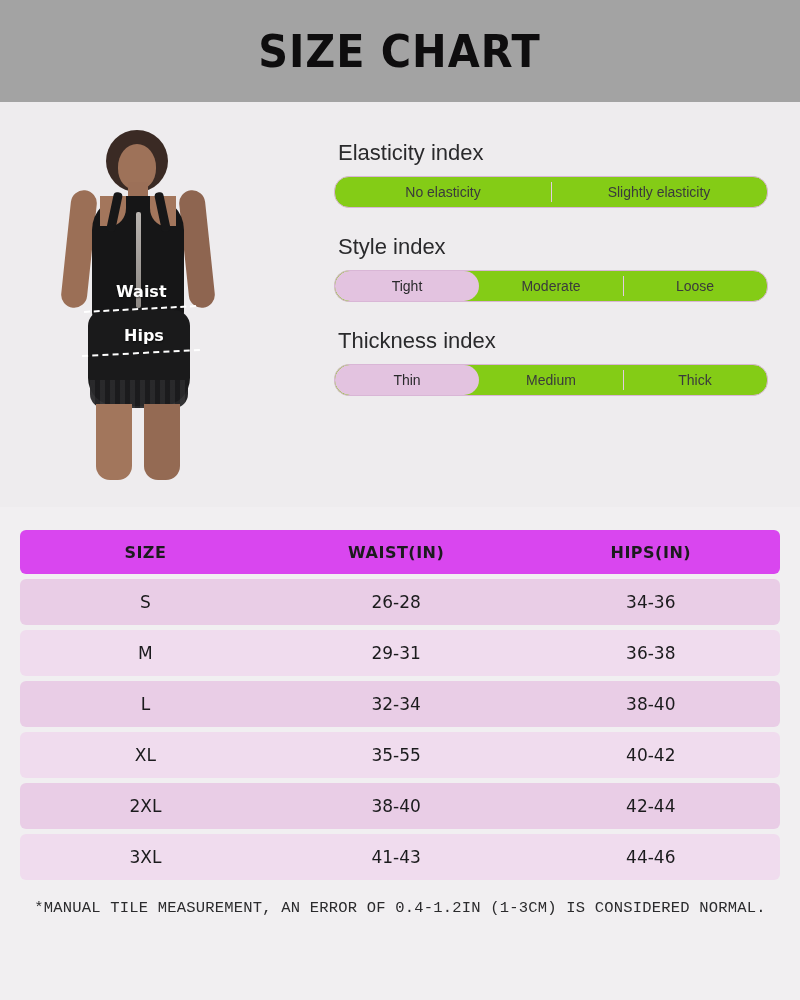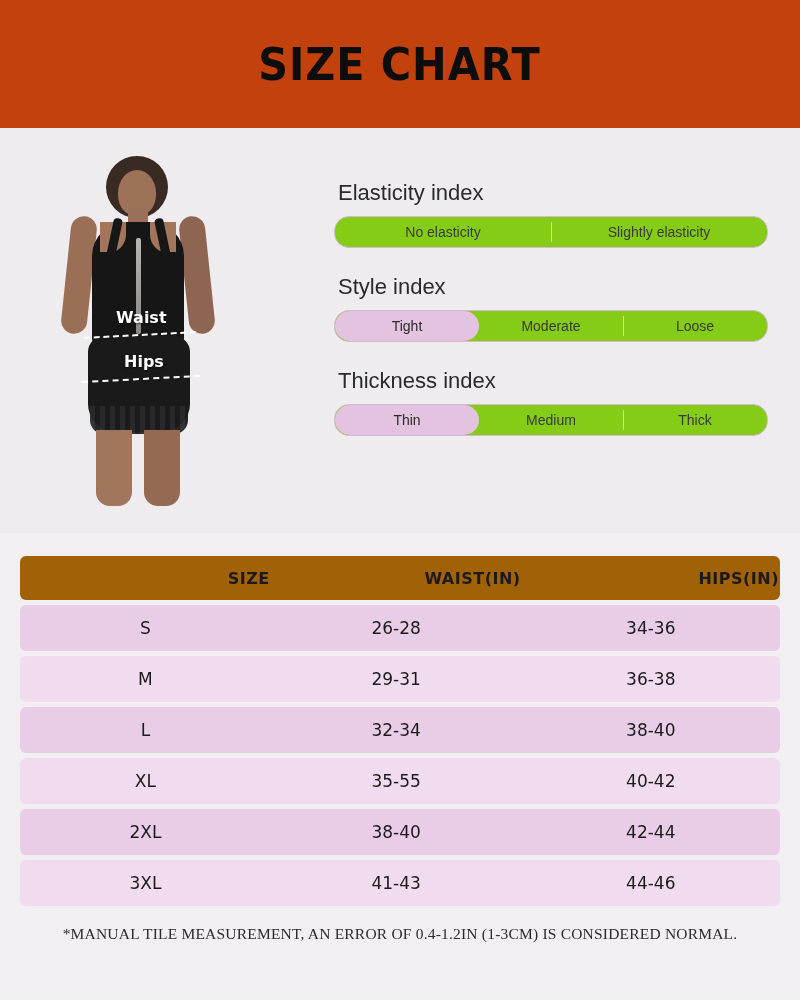--- a/index.html
+++ b/index.html
@@ -15,22 +15,22 @@
   }
   .page {
     position: relative;
     width: 800px;
     height: 1000px;
     background: #f1eff1;
   }
 
   
   .header {
-    height: 128px;
-    background: #c2410c;
+    height: 102px;
+    background: #a3a3a3;
     display: flex;
     align-items: center;
     justify-content: center;
   }
   .header-title {
     font-family: "DejaVu Sans", sans-serif;
     font-weight: bold;
     font-size: 45px;
     letter-spacing: 1px;
     color: #0e0d0e;
@@ -42,21 +42,21 @@
     display: flex;
     height: 405px;
     background: #eeecee;
   }
   .photo-col {
     width: 320px;
     position: relative;
   }
   .index-col {
     flex: 1;
-    padding: 52px 32px 0 16px;
+    padding: 38px 32px 0 16px;
   }
 
   
   .photo-wrap {
     position: absolute;
     left: 44px;
     top: 28px;
     width: 190px;
     height: 350px;
   }
@@ -285,45 +285,44 @@
     width: 760px;
     border-collapse: separate;
     border-spacing: 0 5px;
   }
   .sz-table th, .sz-table td {
     text-align: center;
     font-family: "DejaVu Sans", sans-serif;
     color: #1b1b1d;
   }
   .sz-table thead th {
-    background: #a16207;
+    background: #d946ef;
     font-size: 16px;
     font-weight: bold;
     height: 42px;
     letter-spacing: 0.5px;
-    text-align: right;
   }
   .sz-table thead th:first-child { border-radius: 6px 0 0 6px; }
   .sz-table thead th:last-child { border-radius: 0 6px 6px 0; }
   .sz-table tbody td {
     background: #e9cde6;
     height: 44px;
     font-size: 17px;
     font-weight: normal;
   }
   .sz-table tbody tr.alt td { background: #f0dcee; }
   .sz-table tbody td:first-child { border-radius: 6px 0 0 6px; }
   .sz-table tbody td:last-child { border-radius: 0 6px 6px 0; }
   .col-size { width: 33%; }
   .col-waist { width: 33%; }
   .col-hips { width: 34%; }
 
   .footnote {
     text-align: center;
-    font-family: Liberation Serif, serif;
+    font-family: Liberation Mono, monospace;
     font-size: 15.5px;
     color: #2b2b2d;
     letter-spacing: 0.2px;
     margin-top: 14px;
   }
 </style>
 </head>
 <body>
 
 <div class="page">

